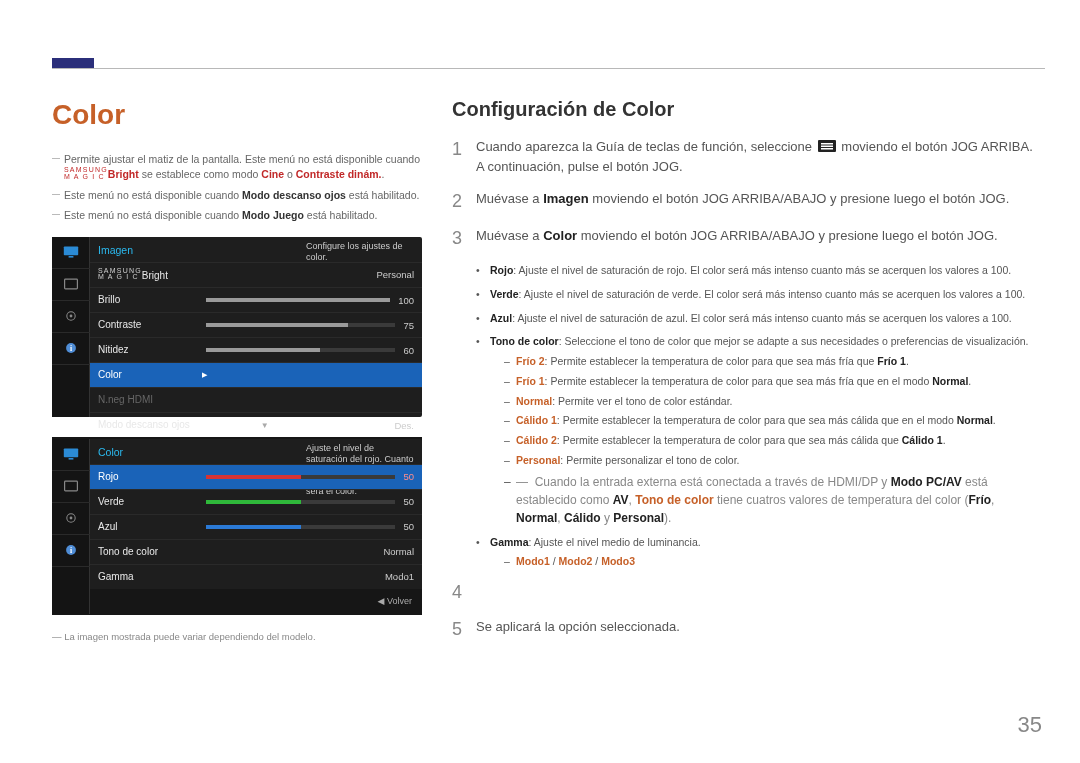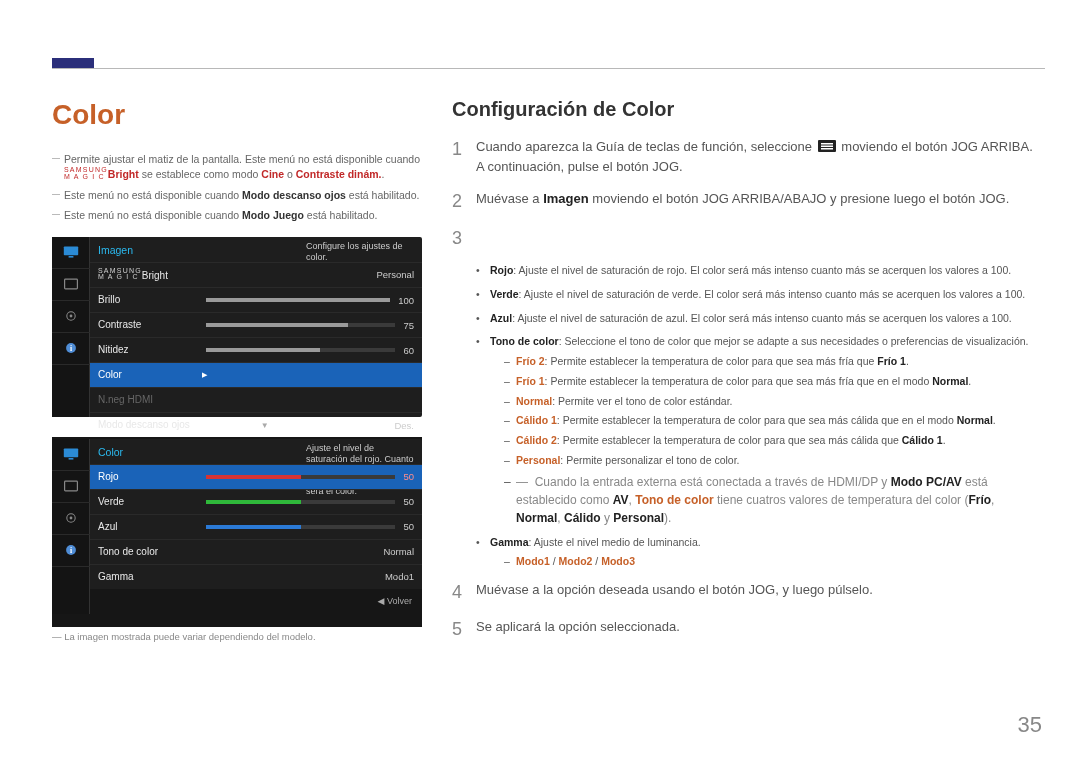--- a/index.html
+++ b/index.html
@@ -151,21 +151,21 @@
   .bar-fill.red { background: #d63434; }
   .bar-fill.green { background: #2fb83a; }
   .bar-fill.blue { background: #2b7ad6; }
   .val-green { color: #3fdc50; }
   .val-cyan { color: #43d8ff; }
   .osd-footer {
     display: flex;
     justify-content: space-between;
     font-size: 9px;
     color: #aaa;
-    padding: 6px 10px 20px 44px;
+    padding: 6px 10px 8px 44px;
     background: #161616;
     align-items: flex-end;
   }
   .tri-down { font-size: 8px; color: #aaa; }
   .tri-right { font-size: 7px; color: #fff; margin-left: 4px; }
   .footnote {
     font-size: 9.5px;
     color: #888;
     margin-top: 16px;
   }
@@ -420,20 +420,23 @@
 
   <div class="step">
     <div class="step-num">2</div>
     <div class="step-body">
       <span>Muévase a </span><span class="black-bold">Imagen</span><span> moviendo el botón JOG ARRIBA/ABAJO y presione luego el botón JOG.</span>
     </div>
   </div>
 
   <div class="step">
     <div class="step-num">3</div>
+    <div class="step-body">
+      <span>Muévase a </span><span class="black-bold">Color</span><span> moviendo el botón JOG ARRIBA/ABAJO y presione luego el botón JOG.</span>
+    </div>
   </div>
 
   <ul class="dot-list">
     <li><span class="black-bold">Rojo</span><span>: Ajuste el nivel de saturación de rojo. El color será más intenso cuanto más se acerquen los valores a 100.</span></li>
     <li><span class="black-bold">Verde</span><span>: Ajuste el nivel de saturación de verde. El color será más intenso cuanto más se acerquen los valores a 100.</span></li>
     <li><span class="black-bold">Azul</span><span>: Ajuste el nivel de saturación de azul. El color será más intenso cuanto más se acerquen los valores a 100.</span></li>
     <li>
       <span class="black-bold">Tono de color</span><span>: Seleccione el tono de color que mejor se adapte a sus necesidades o preferencias de visualización.</span>
       <ul class="sub-dash">
         <li><span class="orange-bold">Frío 2</span><span>: Permite establecer la temperatura de color para que sea más fría que </span><span class="black-bold">Frío 1</span>.</li>
@@ -454,20 +457,19 @@
       <ul class="sub-dash">
         <li>
           <span class="orange-bold">Modo1</span><span> / </span><span class="orange-bold">Modo2</span><span> / </span><span class="orange-bold">Modo3</span>
         </li>
       </ul>
     </li>
   </ul>
 
   <div class="step">
     <div class="step-num">4</div>
-    <div class="step-body">Muévase a la opción deseada usando el botón JOG, y luego púlselo.</div>
   </div>
 
   <div class="step">
     <div class="step-num">5</div>
     <div class="step-body">Se aplicará la opción seleccionada.</div>
   </div>
 </div>
 
 </body></html>

